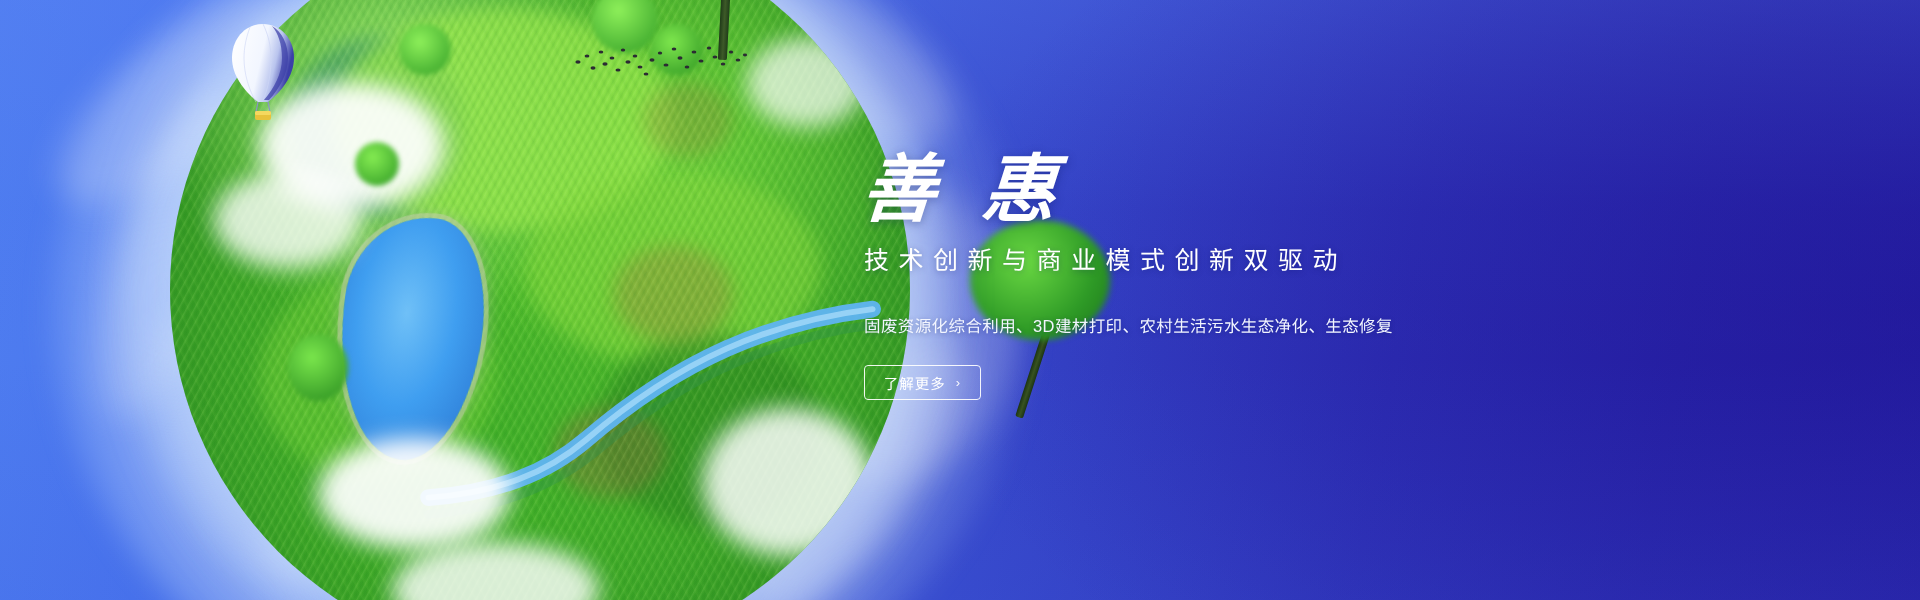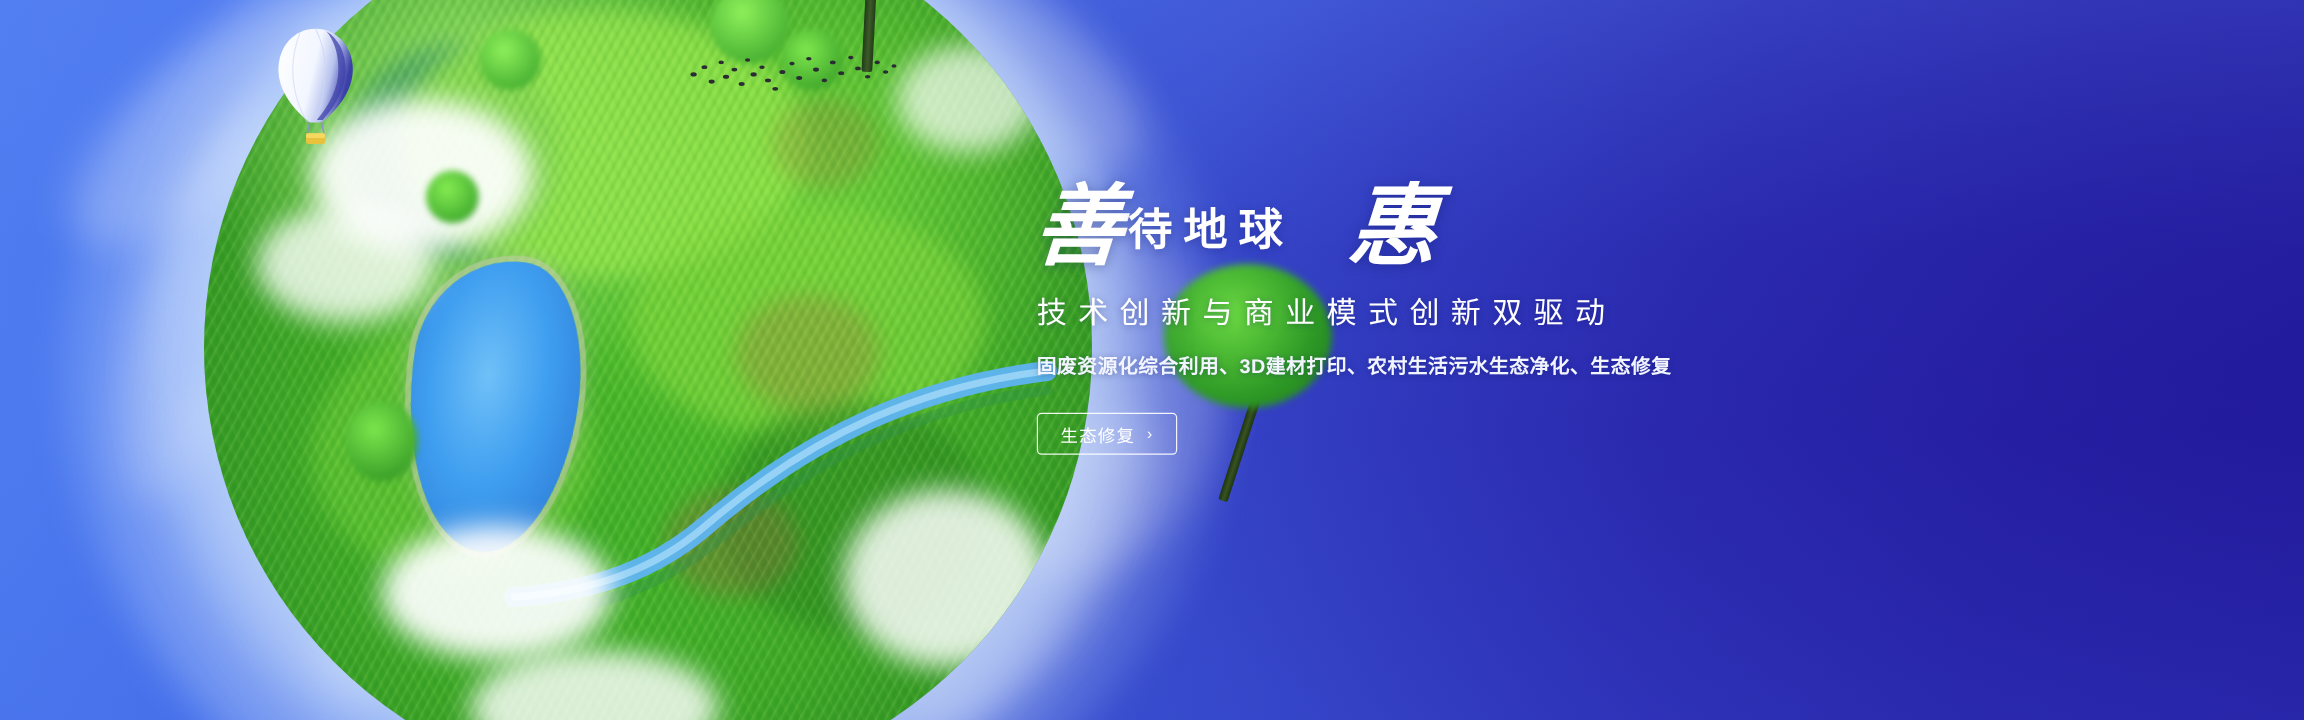--- a/index.html
+++ b/index.html
@@ -259,26 +259,26 @@
     letter-spacing: 9px;
     margin-left: 4px;
     position: relative;
     top: -10px;
     text-shadow: 0 2px 8px rgba(10,20,90,0.30);
   }
   .subtitle {
     font-size: 25px;
     font-weight: 400;
     letter-spacing: 9.5px;
-    margin: 0 0 16px 2px;
+    margin: 0 0 37px 2px;
     text-shadow: 0 1px 6px rgba(10,20,90,0.35);
   }
   .desc {
     font-size: 16.5px;
-    font-weight: 700;
+    font-weight: 400;
     letter-spacing: 0.4px;
     margin: 0 0 28px 2px;
     color: #f2f5ff;
     text-shadow: 0 1px 5px rgba(10,20,90,0.35);
   }
   .cta {
     display: inline-flex;
     align-items: center;
     justify-content: center;
     gap: 10px;
@@ -421,31 +421,30 @@
       <ellipse cx="168" cy="20" rx="2.3" ry="1.5"></ellipse>
       <ellipse cx="175" cy="15" rx="2.1" ry="1.4"></ellipse>
     </g>
   </svg>
 
   <div class="content">
 
     <div class="headline">
       <span class="hl-group">
         <span class="hl-big">善</span>
-        <span class="hl-small">待地球</span>
       </span>
       <span class="hl-group">
         <span class="hl-big">惠</span>
       </span>
     </div>
 
     <div class="subtitle">技术创新与商业模式创新双驱动</div>
 
     <div class="desc">固废资源化综合利用、3D建材打印、农村生活污水生态净化、生态修复</div>
 
     <button class="cta">
-      <span>生态修复</span>
+      <span>了解更多</span>
       <span class="chev">›</span>
     </button>
 
   </div>
 
 </div>
 
 </body></html>

